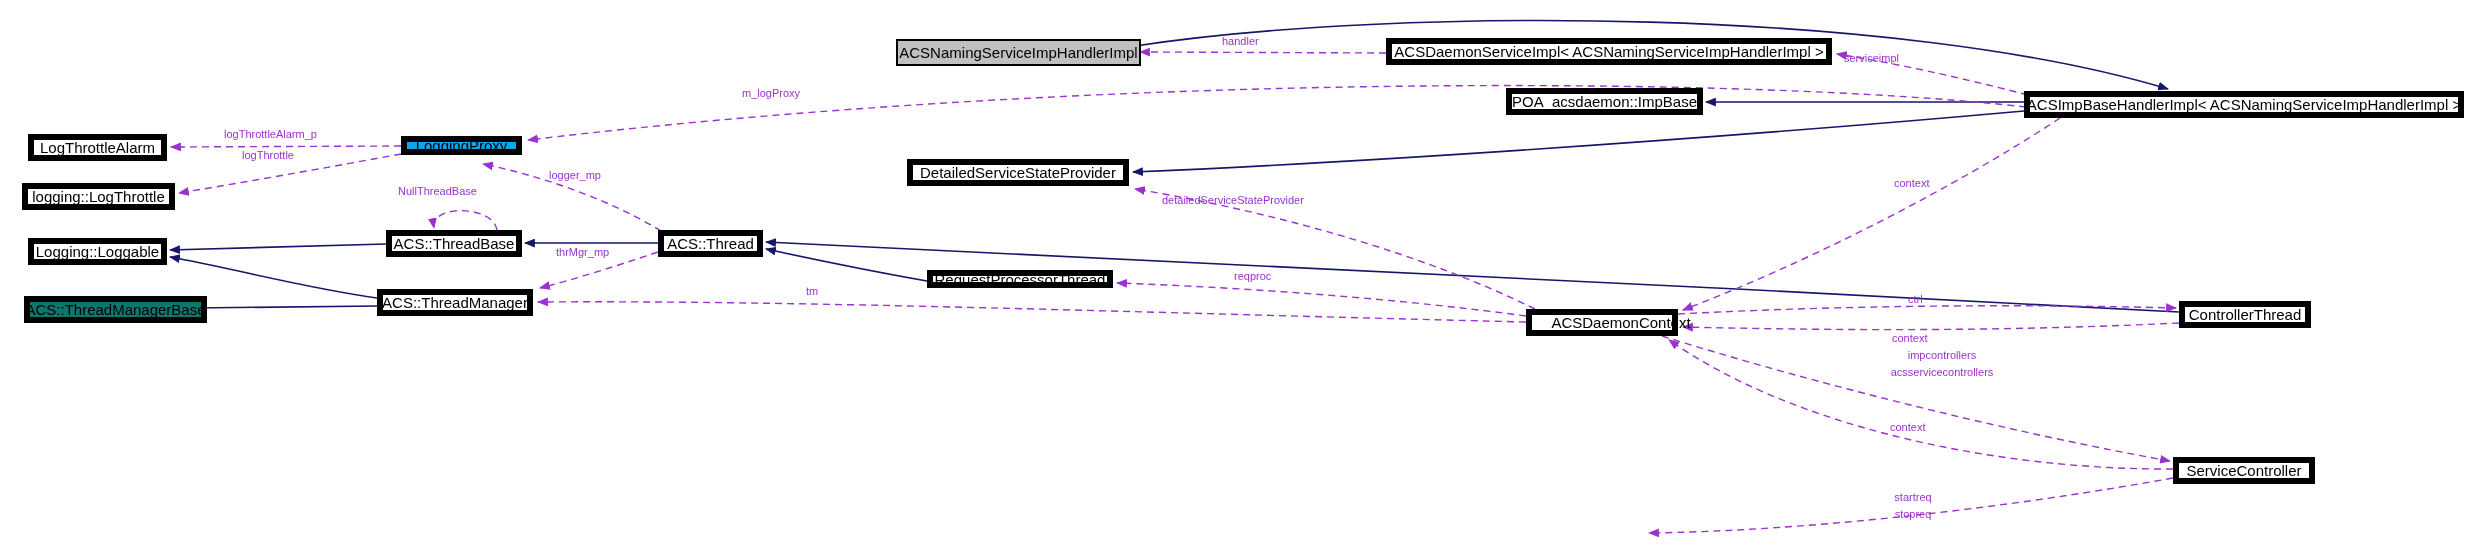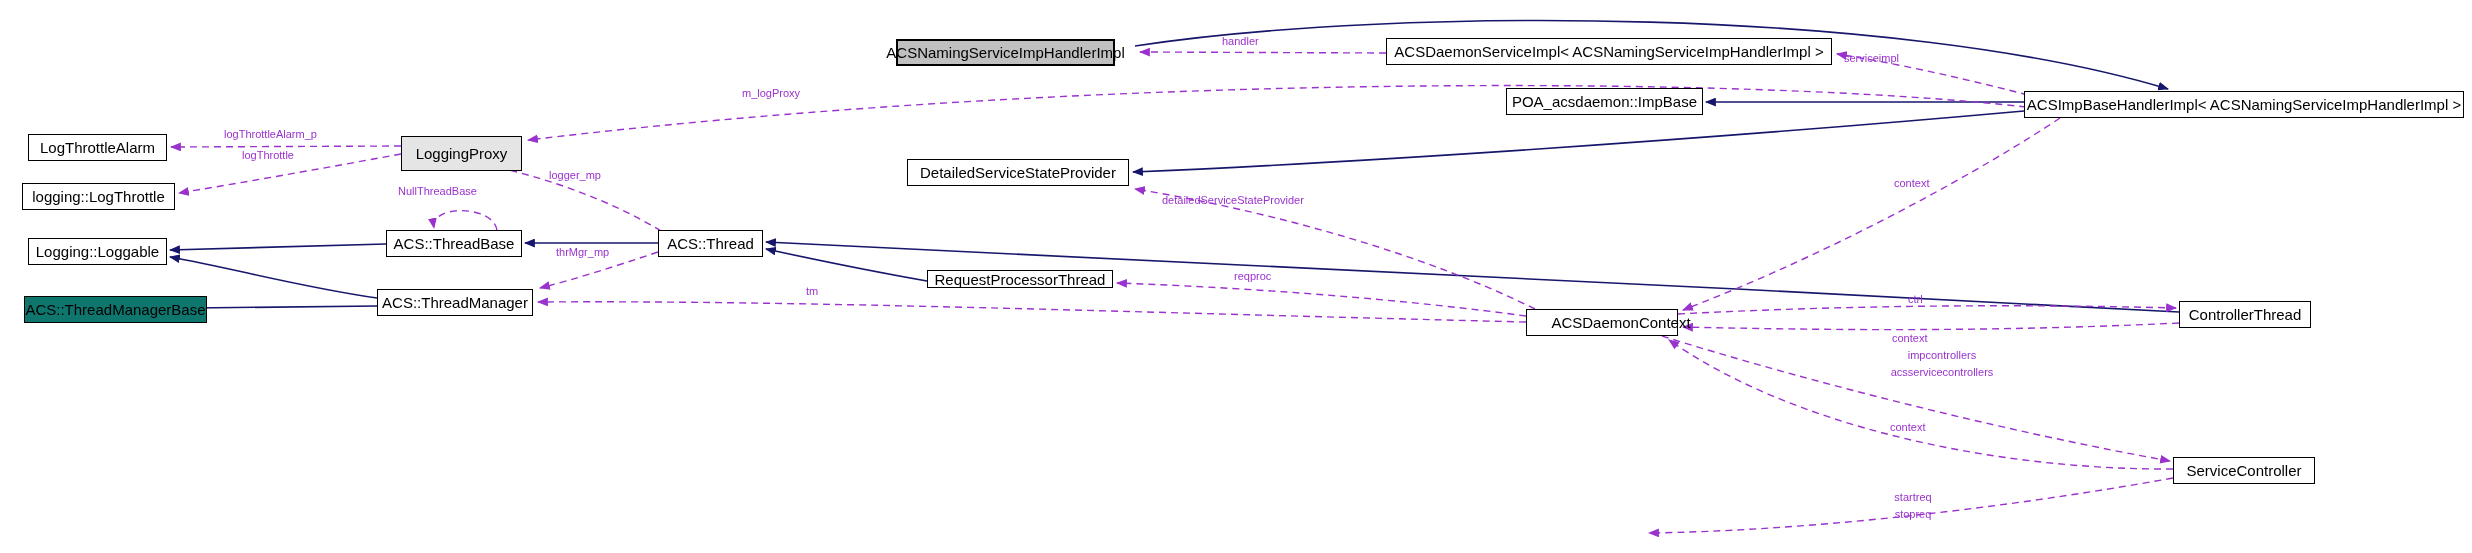--- a/index.html
+++ b/index.html
@@ -2,21 +2,21 @@
 <html><head>
 <meta charset="utf-8">
 <style>
   html,body{margin:0;padding:0;background:#ffffff;}
   .stage{position:relative;width:2472px;height:553px;background:#ffffff;font-family:"Liberation Sans",sans-serif;overflow:hidden;}
   .edge-layer{position:absolute;left:0;top:0;}
   .edge{fill:none;}
   .edge.inheritance{stroke-width:1.6px;}
   .edge.usage{stroke-width:1.4px;stroke-dasharray:7 5;}
   .node{position:absolute;box-sizing:border-box;display:flex;align-items:center;justify-content:center;
-        border:1px solid #4d7c0f;font-size:15px;color:#000;white-space:nowrap;z-index:2;cursor:pointer;}
+        border:6px solid #4d7c0f;font-size:15px;color:#000;white-space:nowrap;z-index:2;cursor:pointer;}
   .node.highlight{border-width:2px;}
   .edge-label{position:absolute;font-size:11px;line-height:17px;white-space:pre-line;z-index:3;}
   .edge-label.center{text-align:center;}
 </style>
 </head>
 <body>
 
 <div class="stage">
   <svg class="edge-layer" width="2472" height="553" viewBox="0 0 2472 553">
     <defs>
@@ -50,26 +50,26 @@
         <path d="M 1535,309 C 1430,257 1282,213 1135,189" class="edge usage" stroke="#9a32cd" marker-end="url(#arrow-usage)"></path>
         <path d="M 2060,118 C 1990,165 1840,250 1683,310" class="edge usage" stroke="#9a32cd" marker-end="url(#arrow-usage)"></path>
         <path d="M 1678,314 C 1850,305 2020,304 2176,308" class="edge usage" stroke="#9a32cd" marker-end="url(#arrow-usage)"></path>
         <path d="M 2179,323 C 2010,331 1858,331 1683,327" class="edge usage" stroke="#9a32cd" marker-end="url(#arrow-usage)"></path>
         <path d="M 1662,336 C 1812,383 2012,433 2170,461" class="edge usage" stroke="#9a32cd" marker-end="url(#arrow-usage)"></path>
         <path d="M 2173,469 C 1990,470 1790,425 1669,340" class="edge usage" stroke="#9a32cd" marker-end="url(#arrow-usage)"></path>
         <path d="M 2173,478 C 1995,510 1800,531 1649,533" class="edge usage" stroke="#9a32cd" marker-end="url(#arrow-usage)"></path>
       </g>
   </svg>
   <div>
-      <div class="node highlight" style="left: 896px; top: 39px; width: 219px; height: 27px; background: rgb(192, 192, 192); border-color: rgb(0, 0, 0);">ACSNamingServiceImpHandlerImpl</div>
+      <div class="node highlight" style="left: 896px; top: 39px; width: 245px; height: 27px; background: rgb(192, 192, 192); border-color: rgb(0, 0, 0);">ACSNamingServiceImpHandlerImpl</div>
       <div class="node" style="left: 1386px; top: 38px; width: 446px; height: 27px; background: rgb(255, 255, 255); border-color: rgb(0, 0, 0);">ACSDaemonServiceImpl&lt; ACSNamingServiceImpHandlerImpl &gt;</div>
       <div class="node" style="left: 1506px; top: 88px; width: 197px; height: 27px; background: rgb(255, 255, 255); border-color: rgb(0, 0, 0);">POA_acsdaemon::ImpBase</div>
       <div class="node" style="left: 2024px; top: 91px; width: 440px; height: 27px; background: rgb(255, 255, 255); border-color: rgb(0, 0, 0);">ACSImpBaseHandlerImpl&lt; ACSNamingServiceImpHandlerImpl &gt;</div>
       <div class="node" style="left: 28px; top: 134px; width: 139px; height: 27px; background: rgb(255, 255, 255); border-color: rgb(0, 0, 0);">LogThrottleAlarm</div>
-      <div class="node" style="left: 401px; top: 136px; width: 121px; height: 35px; background: #e5e5e5; border-color: rgb(0, 0, 0);">LoggingProxy</div>
+      <div class="node" style="left: 401px; top: 136px; width: 121px; height: 19px; background: #0ea5e9; border-color: rgb(0, 0, 0);">LoggingProxy</div>
       <div class="node" style="left: 22px; top: 183px; width: 153px; height: 27px; background: rgb(255, 255, 255); border-color: rgb(0, 0, 0);">logging::LogThrottle</div>
       <div class="node" style="left: 907px; top: 159px; width: 222px; height: 27px; background: rgb(255, 255, 255); border-color: rgb(0, 0, 0);">DetailedServiceStateProvider</div>
       <div class="node" style="left: 28px; top: 238px; width: 139px; height: 27px; background: rgb(255, 255, 255); border-color: rgb(0, 0, 0);">Logging::Loggable</div>
       <div class="node" style="left: 386px; top: 230px; width: 136px; height: 27px; background: rgb(255, 255, 255); border-color: rgb(0, 0, 0);">ACS::ThreadBase</div>
       <div class="node" style="left: 658px; top: 230px; width: 105px; height: 27px; background: rgb(255, 255, 255); border-color: rgb(0, 0, 0);">ACS::Thread</div>
       <div class="node" style="left: 927px; top: 270px; width: 186px; height: 18px; background: rgb(255, 255, 255); border-color: rgb(0, 0, 0);">RequestProcessorThread</div>
       <div class="node" style="left: 8px; top: 296px; width: 183px; height: 27px; background: #0f766e; border-color: rgb(0, 0, 0); margin-left: 16px;">ACS::ThreadManagerBase</div>
       <div class="node" style="left: 377px; top: 289px; width: 156px; height: 27px; background: rgb(255, 255, 255); border-color: rgb(0, 0, 0);">ACS::ThreadManager</div>
       <div class="node" style="left: 1526px; top: 309px; width: 152px; height: 27px; background: rgb(255, 255, 255); border-color: rgb(0, 0, 0); padding-left: 38px;">ACSDaemonContext</div>
       <div class="node" style="left: 2179px; top: 301px; width: 132px; height: 27px; background: rgb(255, 255, 255); border-color: rgb(0, 0, 0);">ControllerThread</div>

